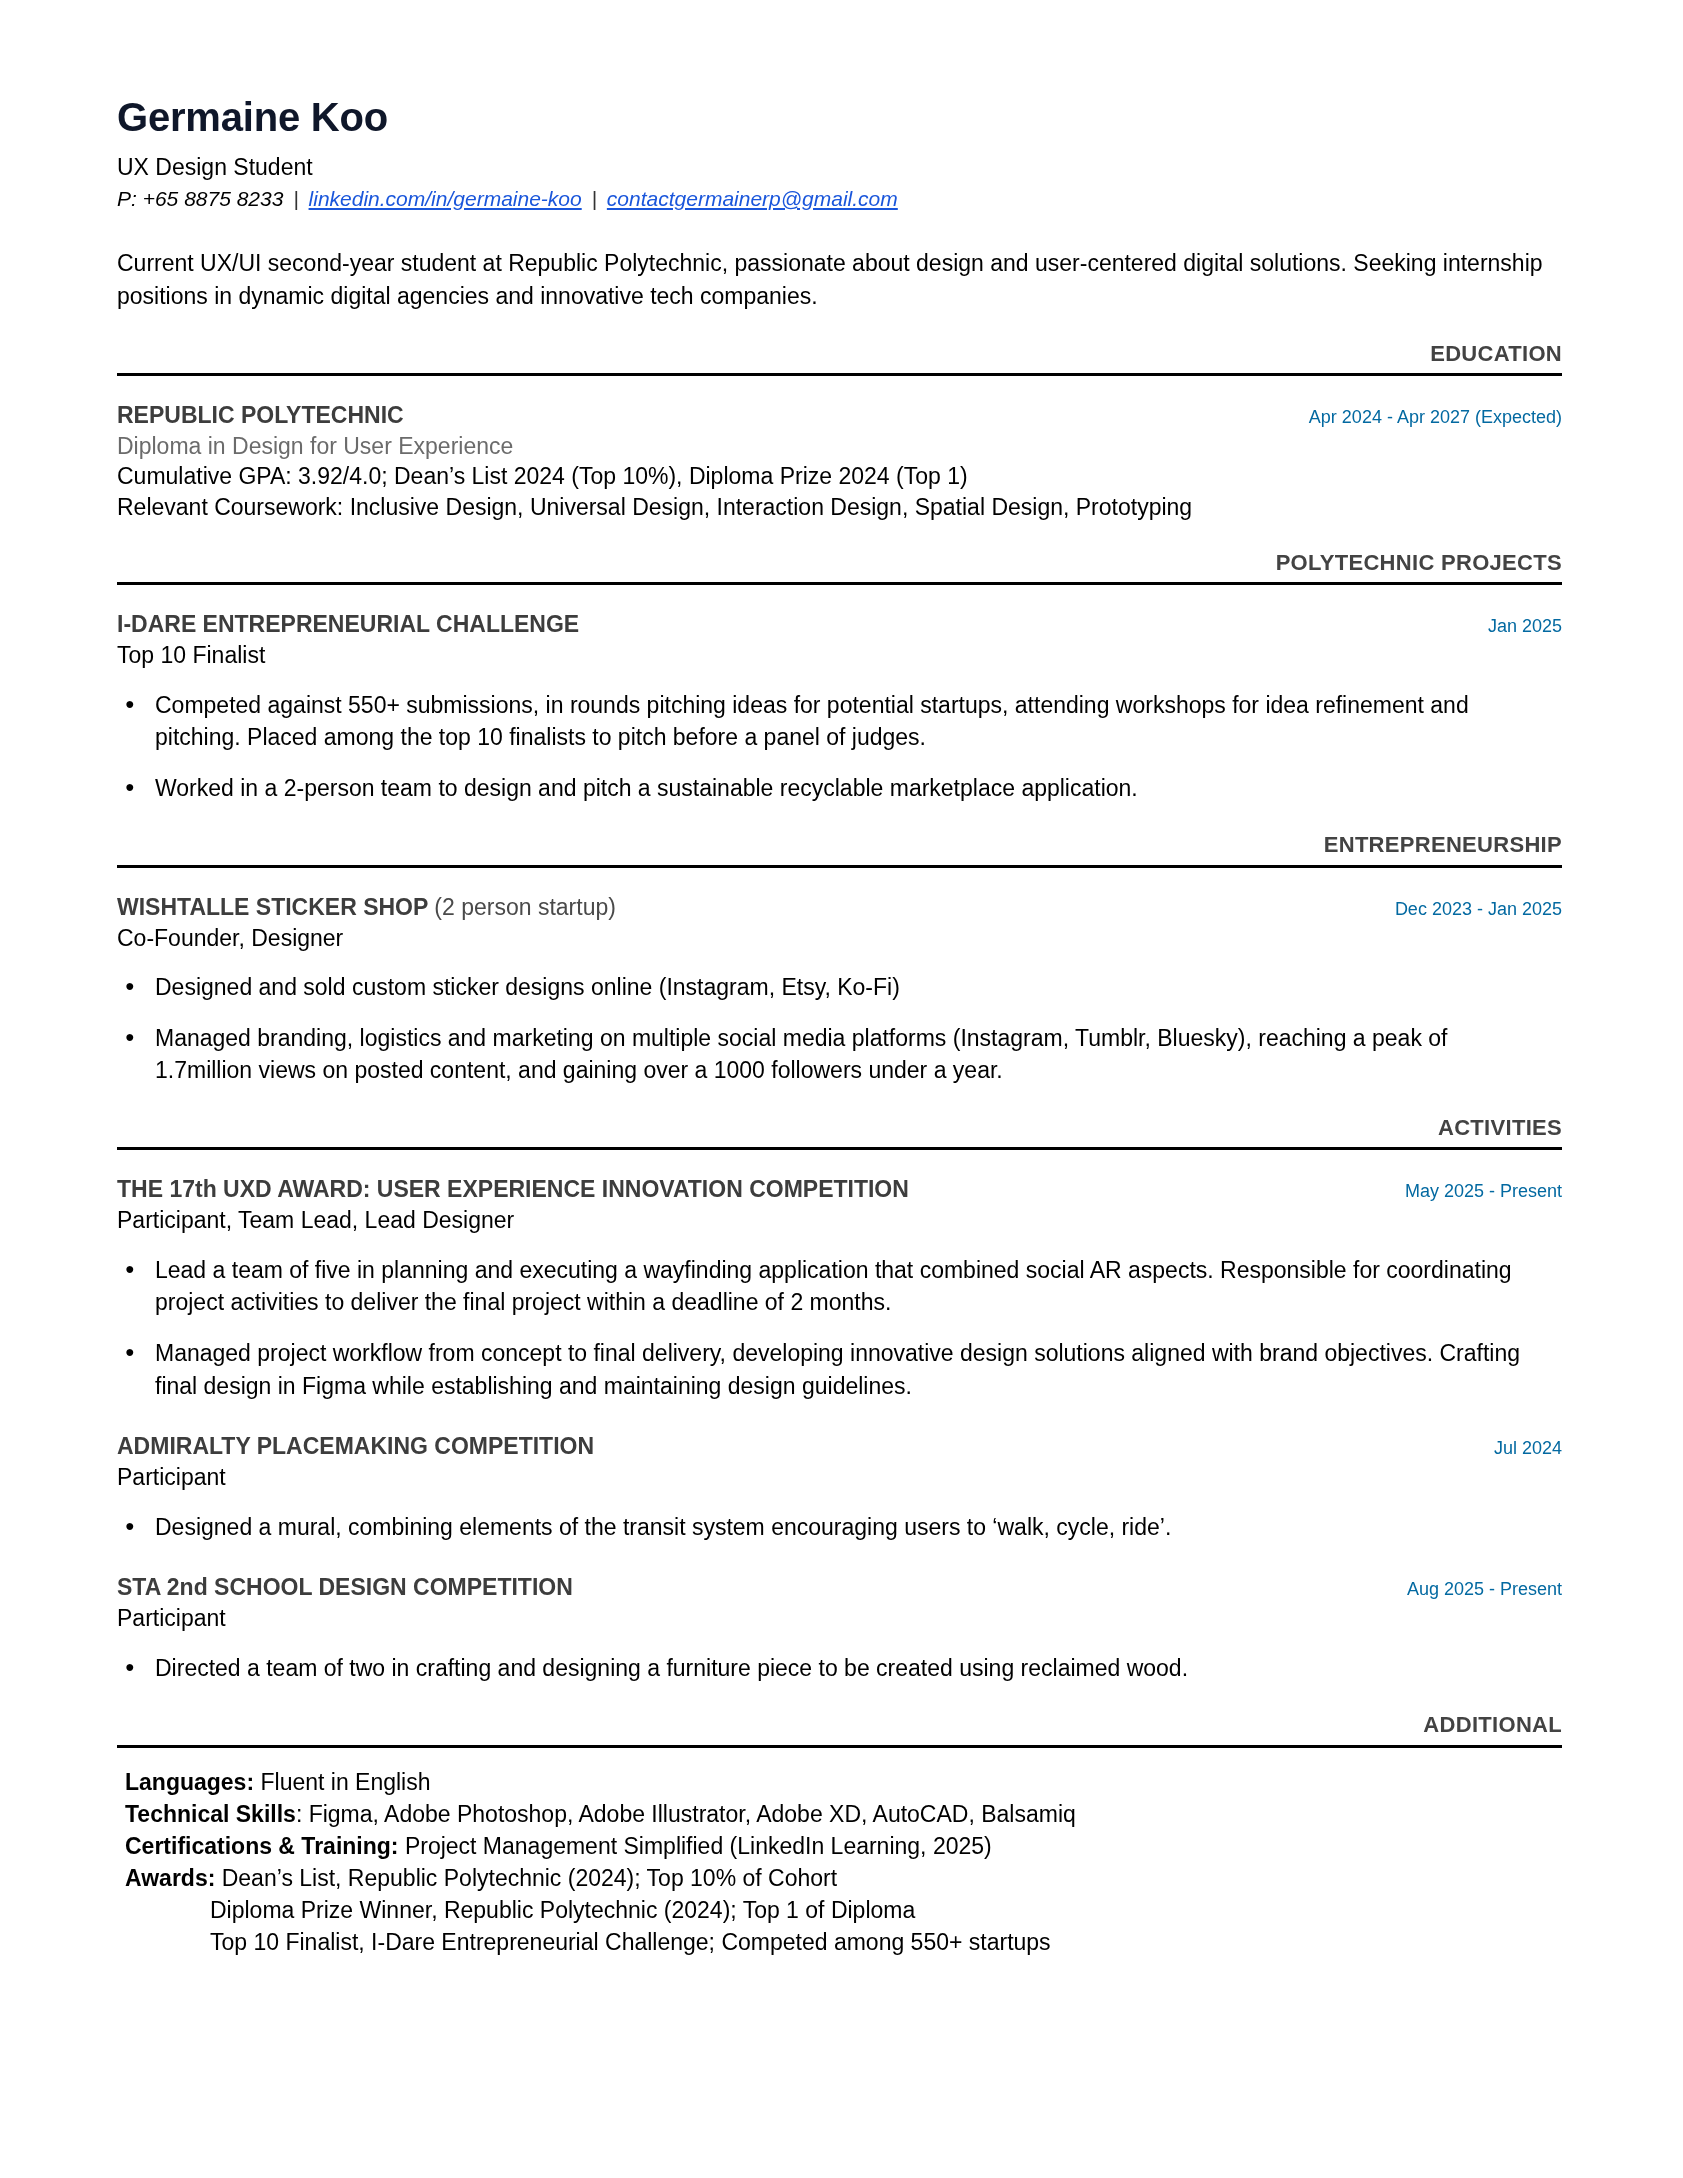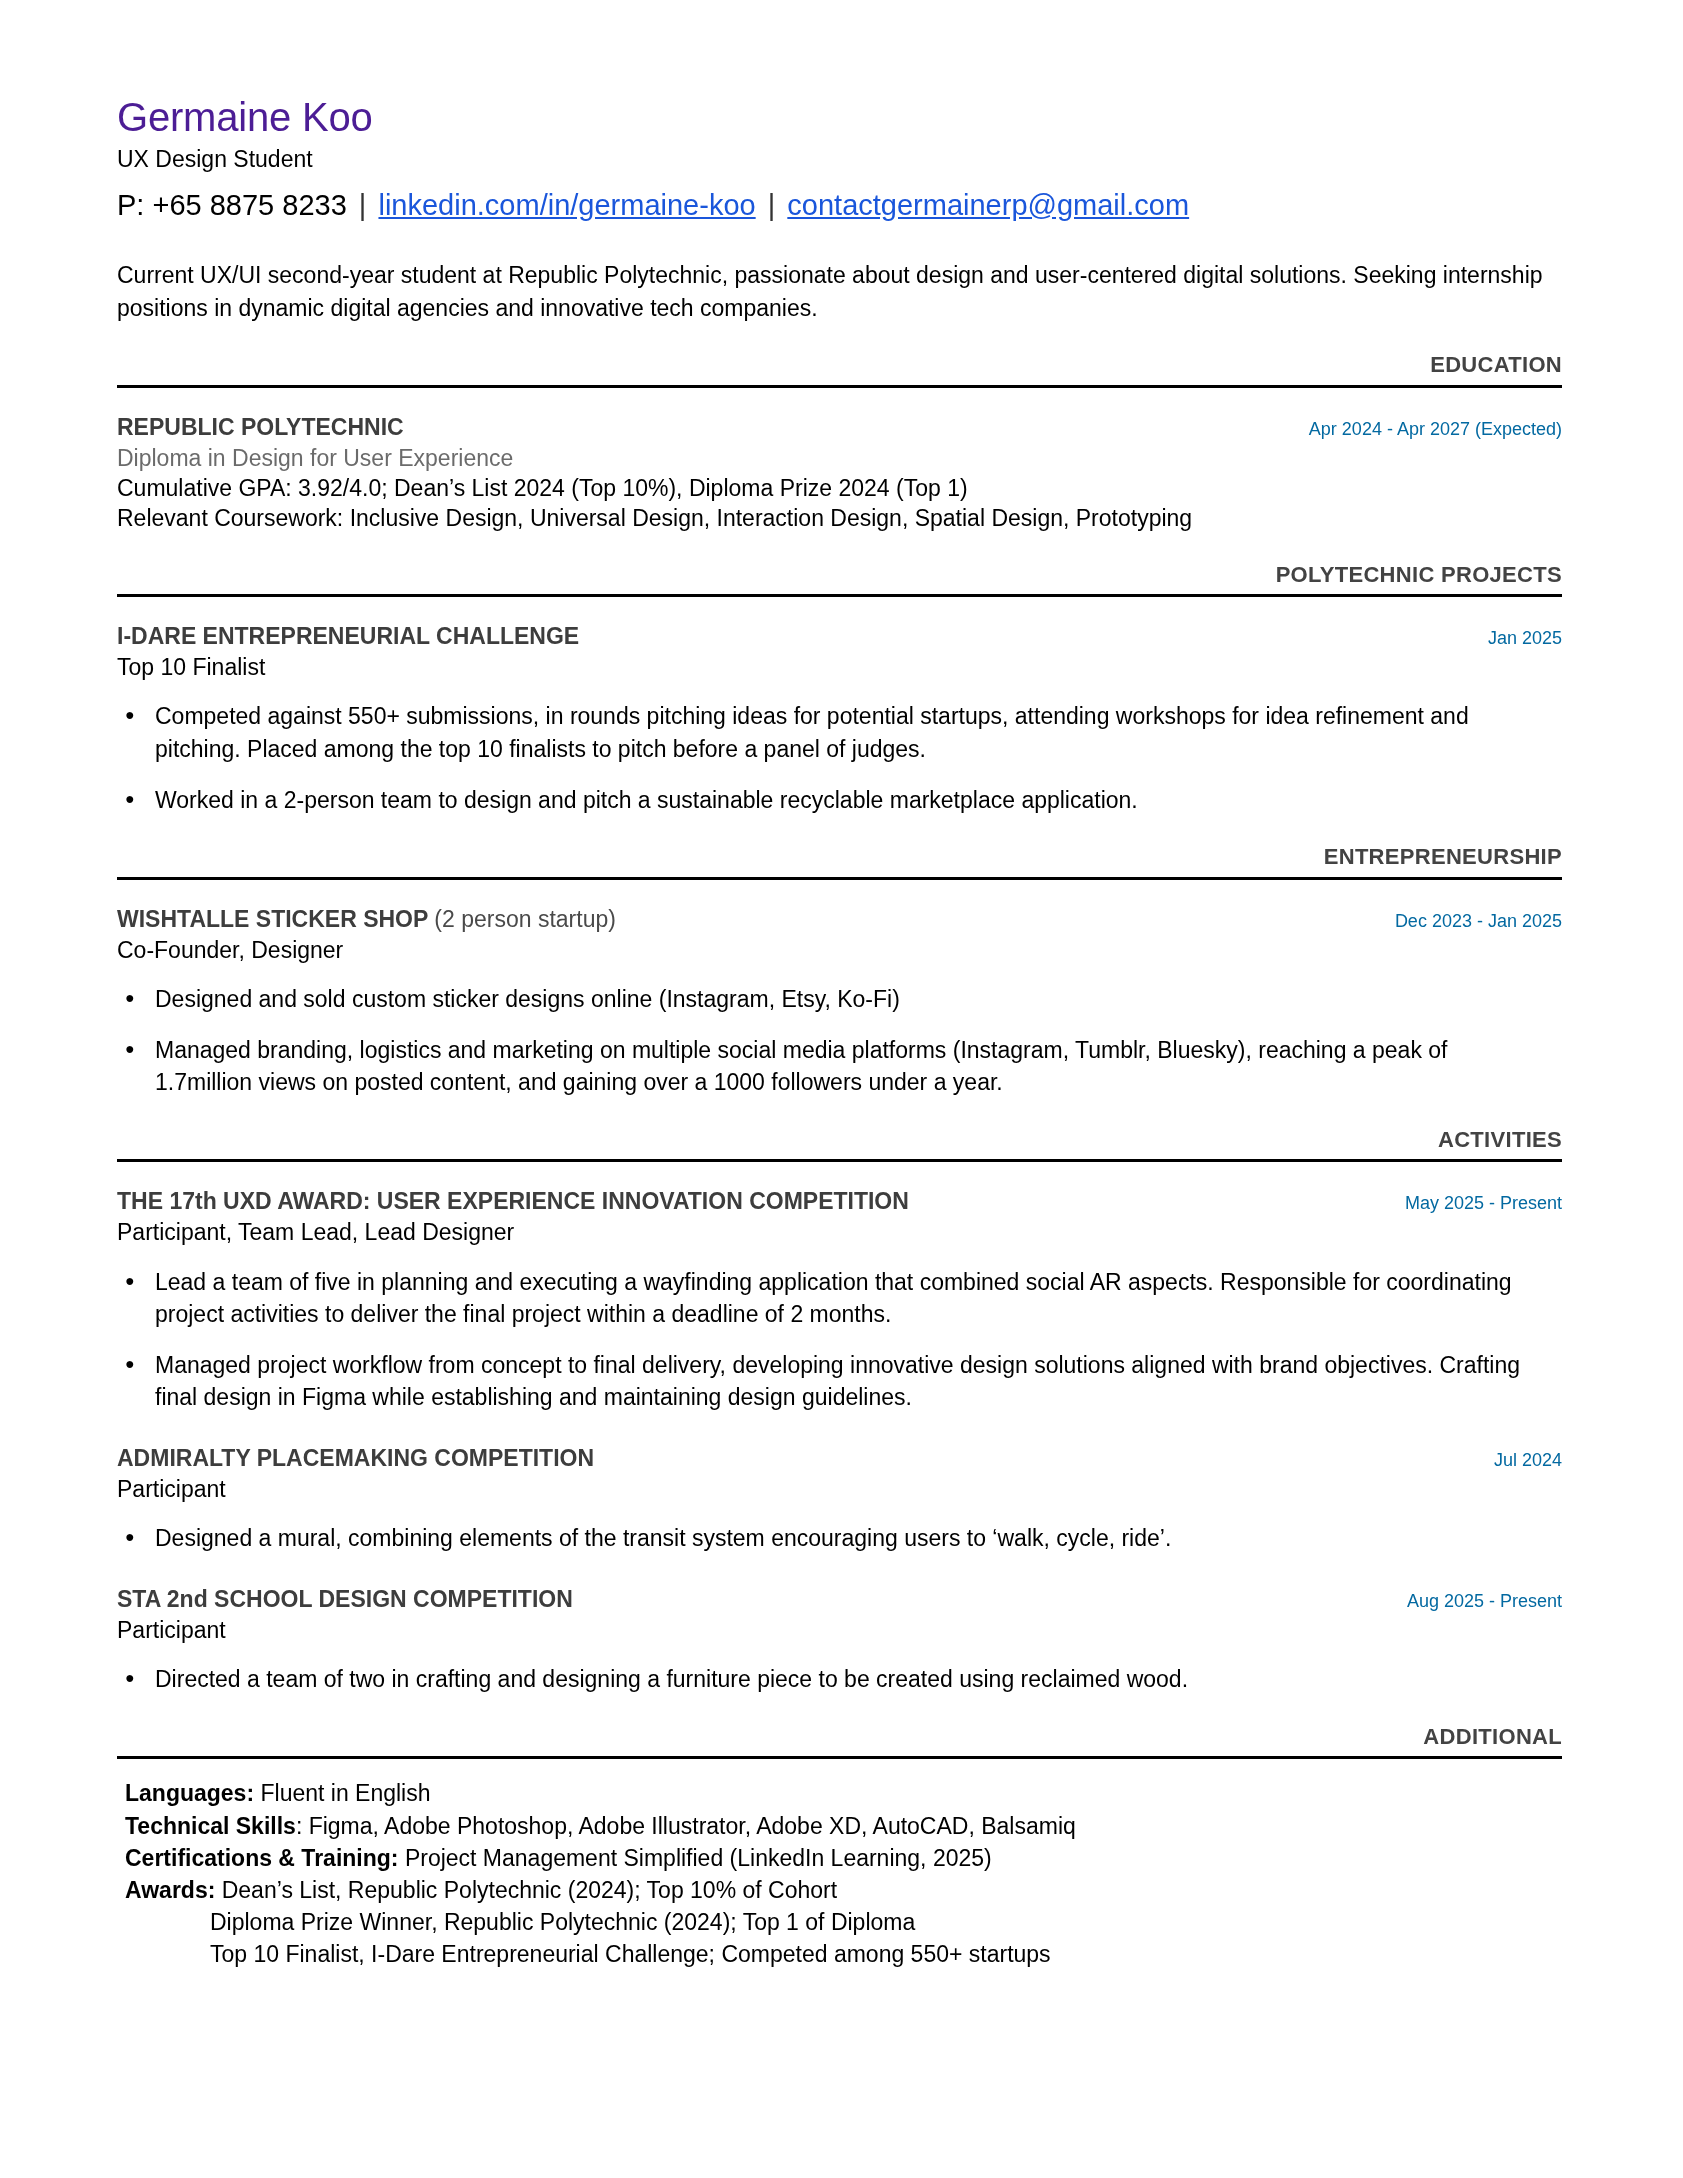--- a/index.html
+++ b/index.html
@@ -18,37 +18,38 @@
     width: 1683px;
     height: 2178px;
     box-sizing: border-box;
     padding: 95px 121px 0 117px;
     position: relative;
   }
 
   
   .name {
     font-size: 40px;
-    font-weight: normal;
-    color: #4c1d95;
+    font-weight: bold;
+    color: #0f172a;
     letter-spacing: -0.2px;
     line-height: 1.12;
-    margin: 0 0 4px 0;
+    margin: 0 0 12px 0;
   }
   .title-line {
     font-size: 23px;
     color: #000;
     line-height: 1.35;
   }
   .contact-line {
-    font-size: 29px;
+    font-size: 21px;
     color: #000;
     line-height: 1.35;
-    margin-top: 11px;
+    margin-top: 2px;
     white-space: nowrap;
+    font-style: italic;
   }
   .contact-line .sep {
     color: #333;
     padding: 0 4px;
   }
   a.link {
     color: #1a56db;
     text-decoration: underline;
     text-underline-offset: 2px;
   }

